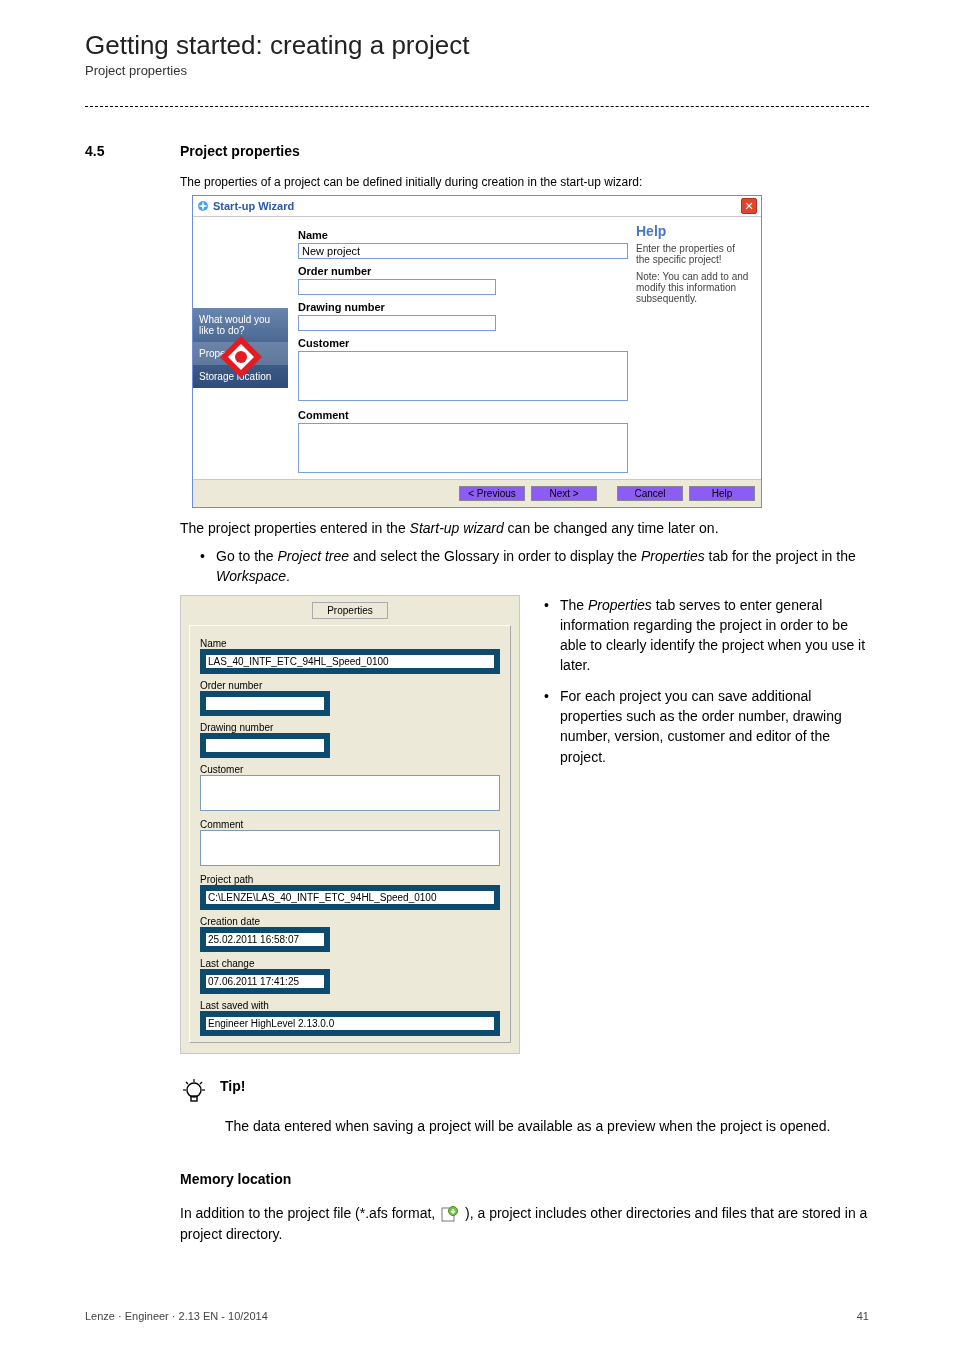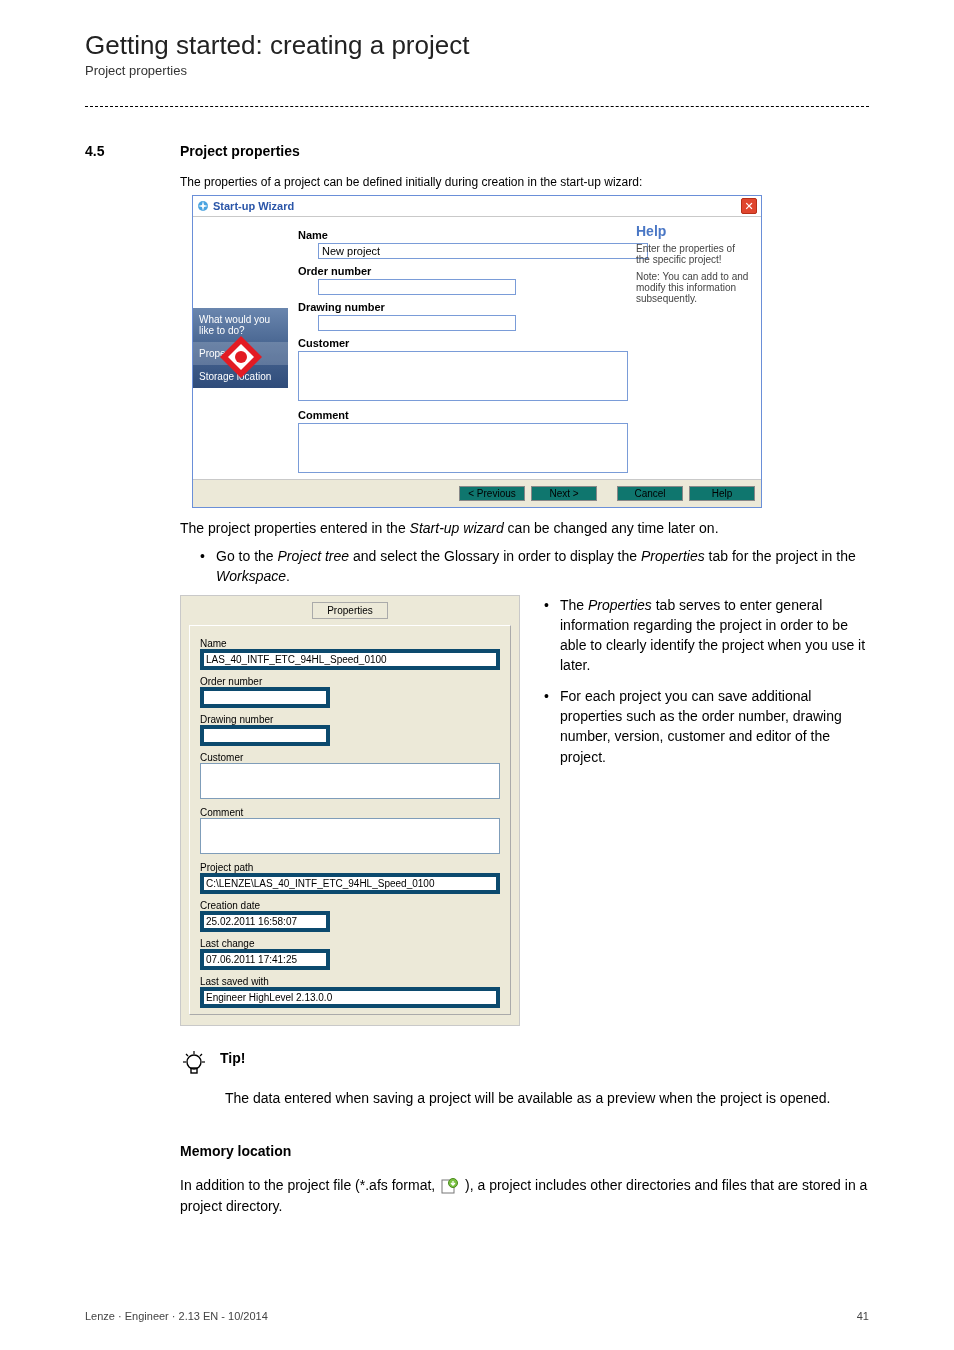--- a/index.html
+++ b/index.html
@@ -110,21 +110,20 @@
   }
   .wiz-form { flex: 1; }
   .wiz-label { font-weight: 700; margin-top: 6px; }
   .wiz-input {
     width: 100%;
     border: 1px solid #7a9cd8;
     font-size: 11px;
     padding: 1px 3px;
     margin-top: 2px;
     font-family: Tahoma, Arial, sans-serif;
-    margin-left: 20px;
   }
   .wiz-textarea {
     width: 100%;
     height: 50px;
     border: 1px solid #7a9cd8;
     resize: none;
     font-size: 11px;
     margin-top: 2px;
   }
   .wiz-help {
@@ -138,21 +137,21 @@
     justify-content: flex-end;
     gap: 6px;
     padding: 6px;
     background: #ece9d8;
     border-top: 1px solid #c9c9c9;
   }
   .wiz-btn {
     min-width: 66px;
     font-size: 10px;
     padding: 1px 6px;
-    background: #0f766e;
+    background: #8b5cf6;
     border: 1px solid #888;
     cursor: pointer;
   }
   .para {
     font-size: 14px;
     margin: 6px 0 10px 95px;
   }
   .bullet-list {
     margin-left: 115px;
     padding-left: 0;
@@ -199,21 +198,21 @@
   .panel-inner {
     background: #ece9d8;
     border: 1px solid #fff;
     border-right-color: #aaa;
     border-bottom-color: #aaa;
     padding: 6px 10px;
   }
   .plabel { margin-top: 6px; }
   .pinput {
     width: 100%;
-    border: 4px solid #0c4a6e;
+    border: 6px solid #0c4a6e;
     font-size: 10px;
     padding: 1px 2px;
     background: #fff;
   }
   .pshort { width: 130px; }
   .ptextarea {
     width: 100%;
     height: 36px;
     border: 1px solid #7f9db9;
     resize: none;

